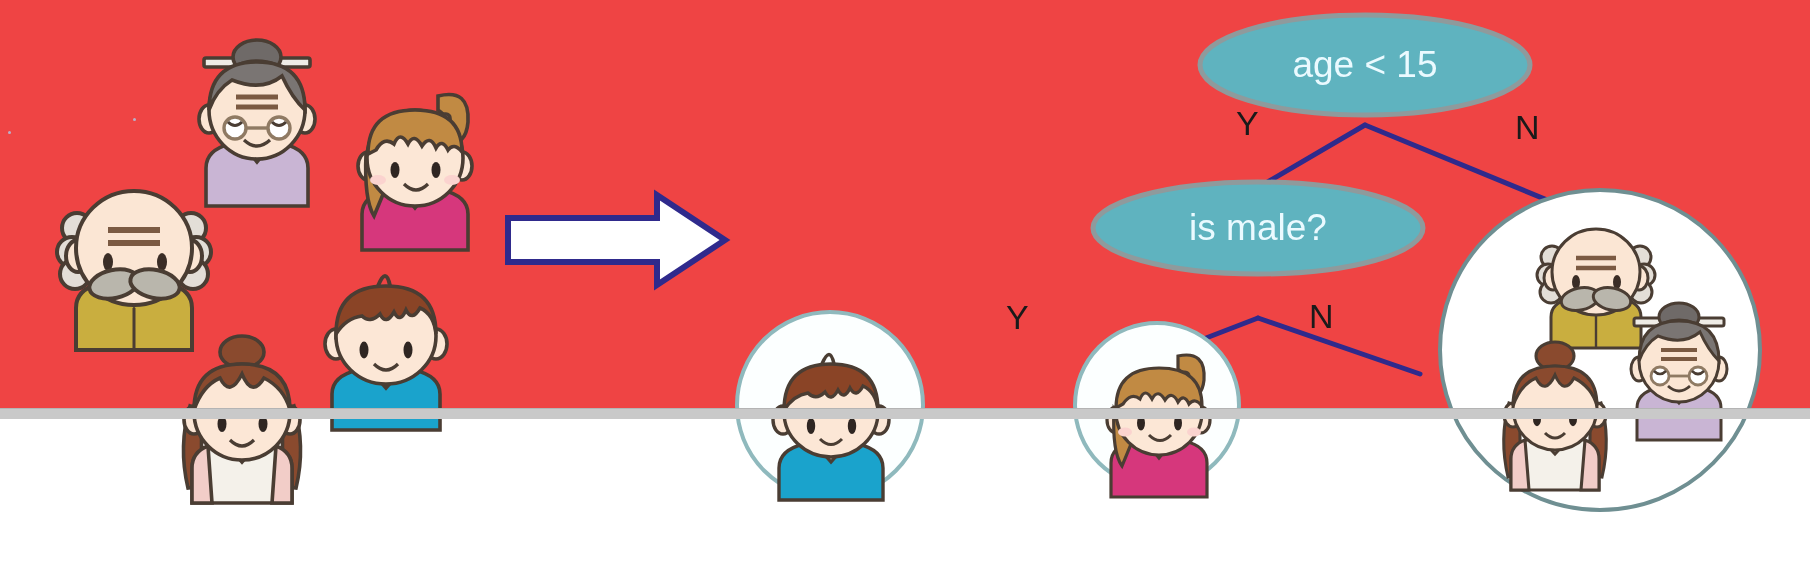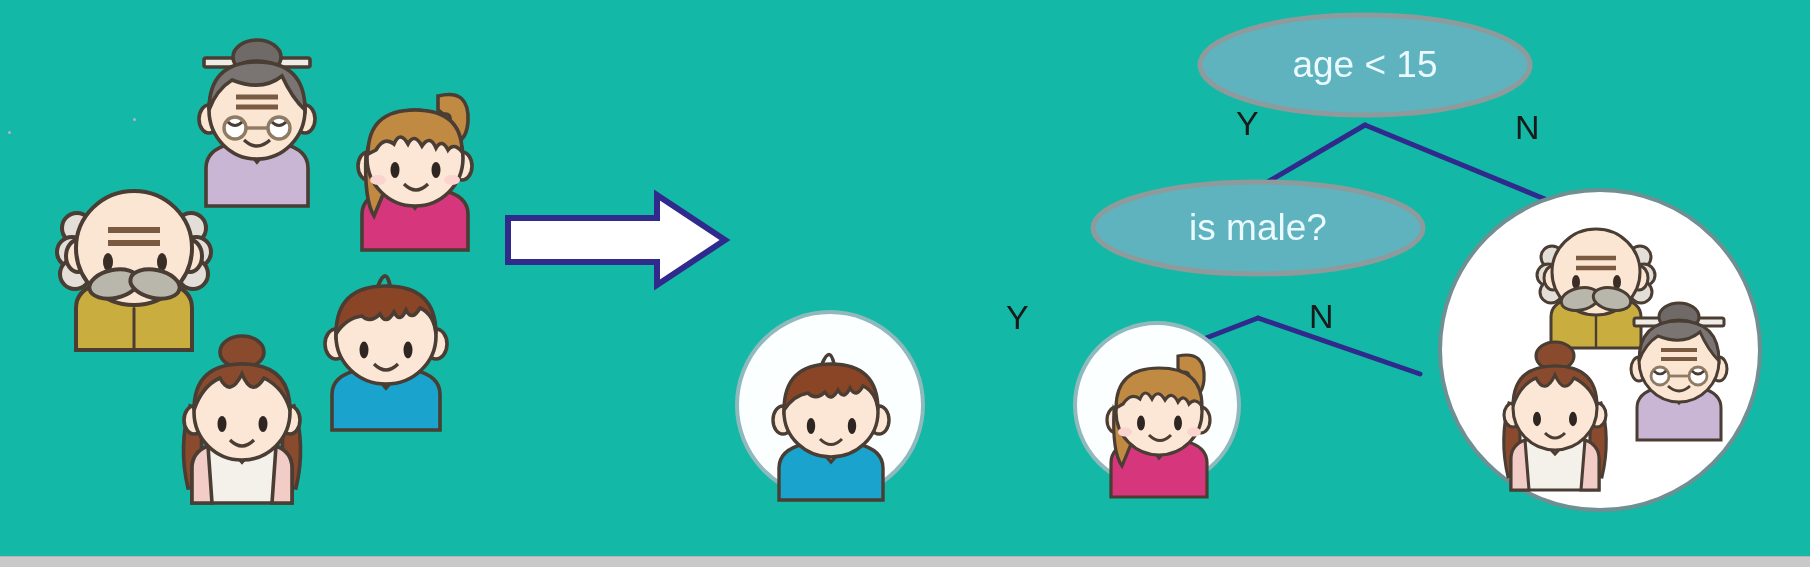--- a/index.html
+++ b/index.html
@@ -1,17 +1,17 @@
 <!DOCTYPE html>
 <html><head>
 <meta charset="utf-8">
 <style>
   html,body{margin:0;padding:0;background:#ffffff;}
   body{width:1810px;height:567px;overflow:hidden;font-family:"Liberation Sans",sans-serif;position:relative;}
-  #stage{position:absolute;left:0;top:0;width:1810px;height:567px;background:#14b8a6;text-align:center;}
+  #stage{position:absolute;left:0;top:0;width:1810px;height:419px;background:#ef4444;text-align:center;}
   #footer-bar{position:absolute;left:0;bottom:0;width:1810px;height:10px;background:#c9c9c9;border-top:1px solid #b4b4b4;}
   .abs{position:absolute;}
   svg{display:block;overflow:visible;}
   .node-text{fill:#eafaff;font-family:"Liberation Sans",sans-serif;font-size:37px;font-weight:400;text-anchor:middle;dominant-baseline:middle;}
   .edge-label{position:absolute;font-family:"Liberation Sans",sans-serif;font-size:34px;color:#1a1a1a;font-weight:400;letter-spacing:0px;}
   .dot{position:absolute;width:3px;height:3px;background:#b9b0c8;border-radius:50%;}
 </style>
 </head>
 <body>
 

